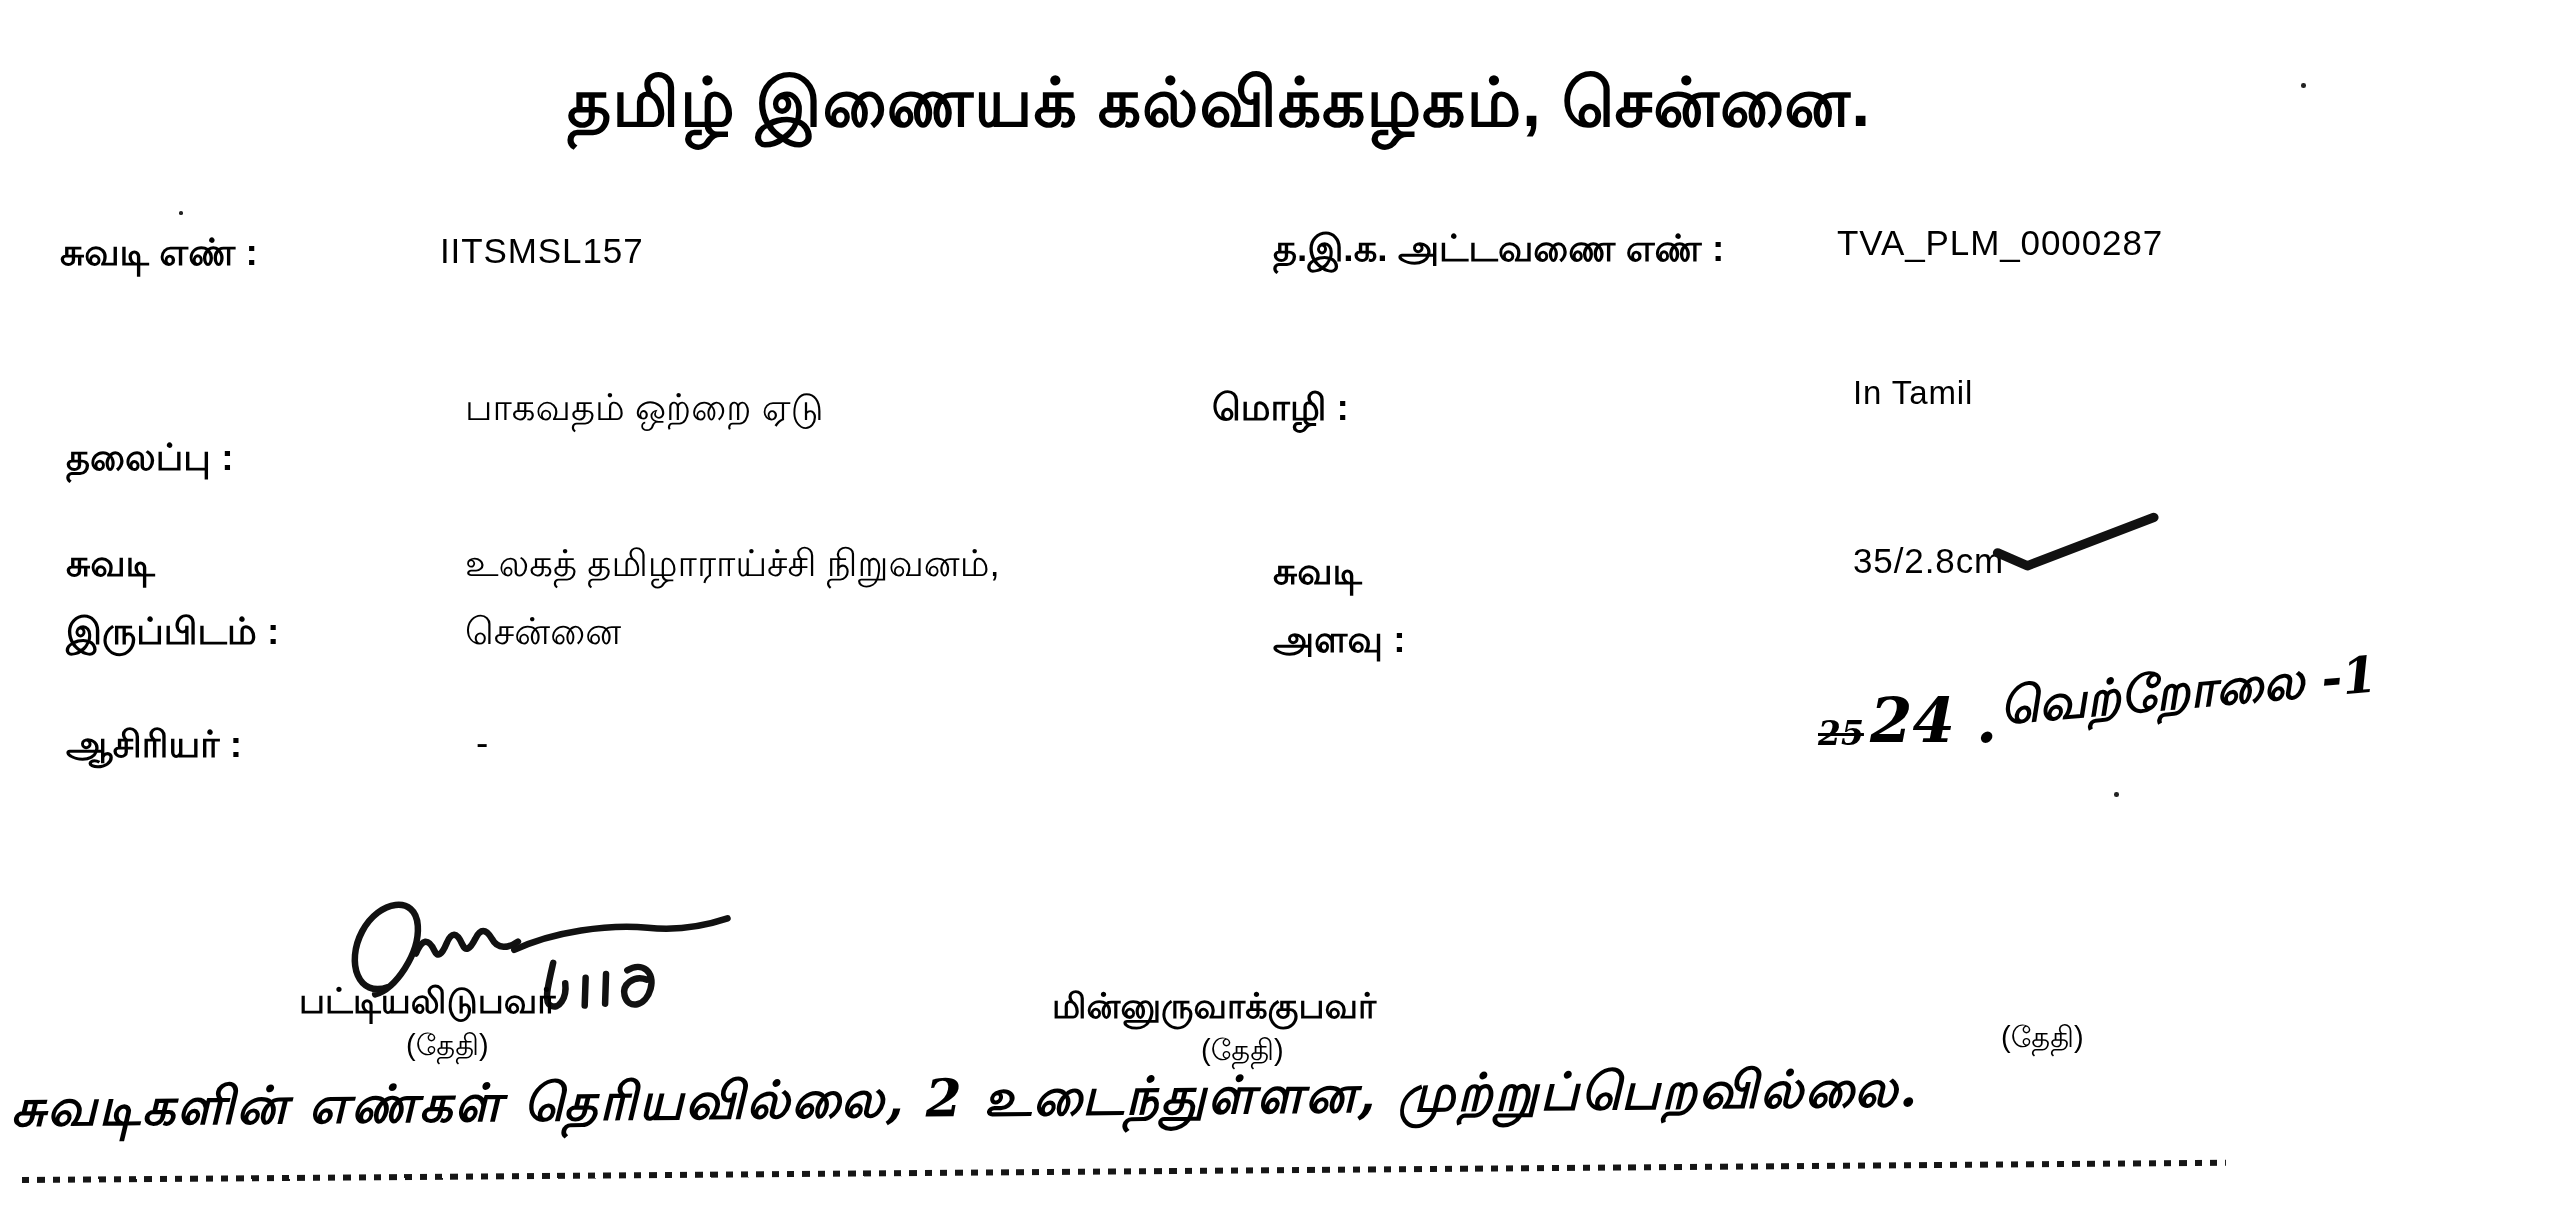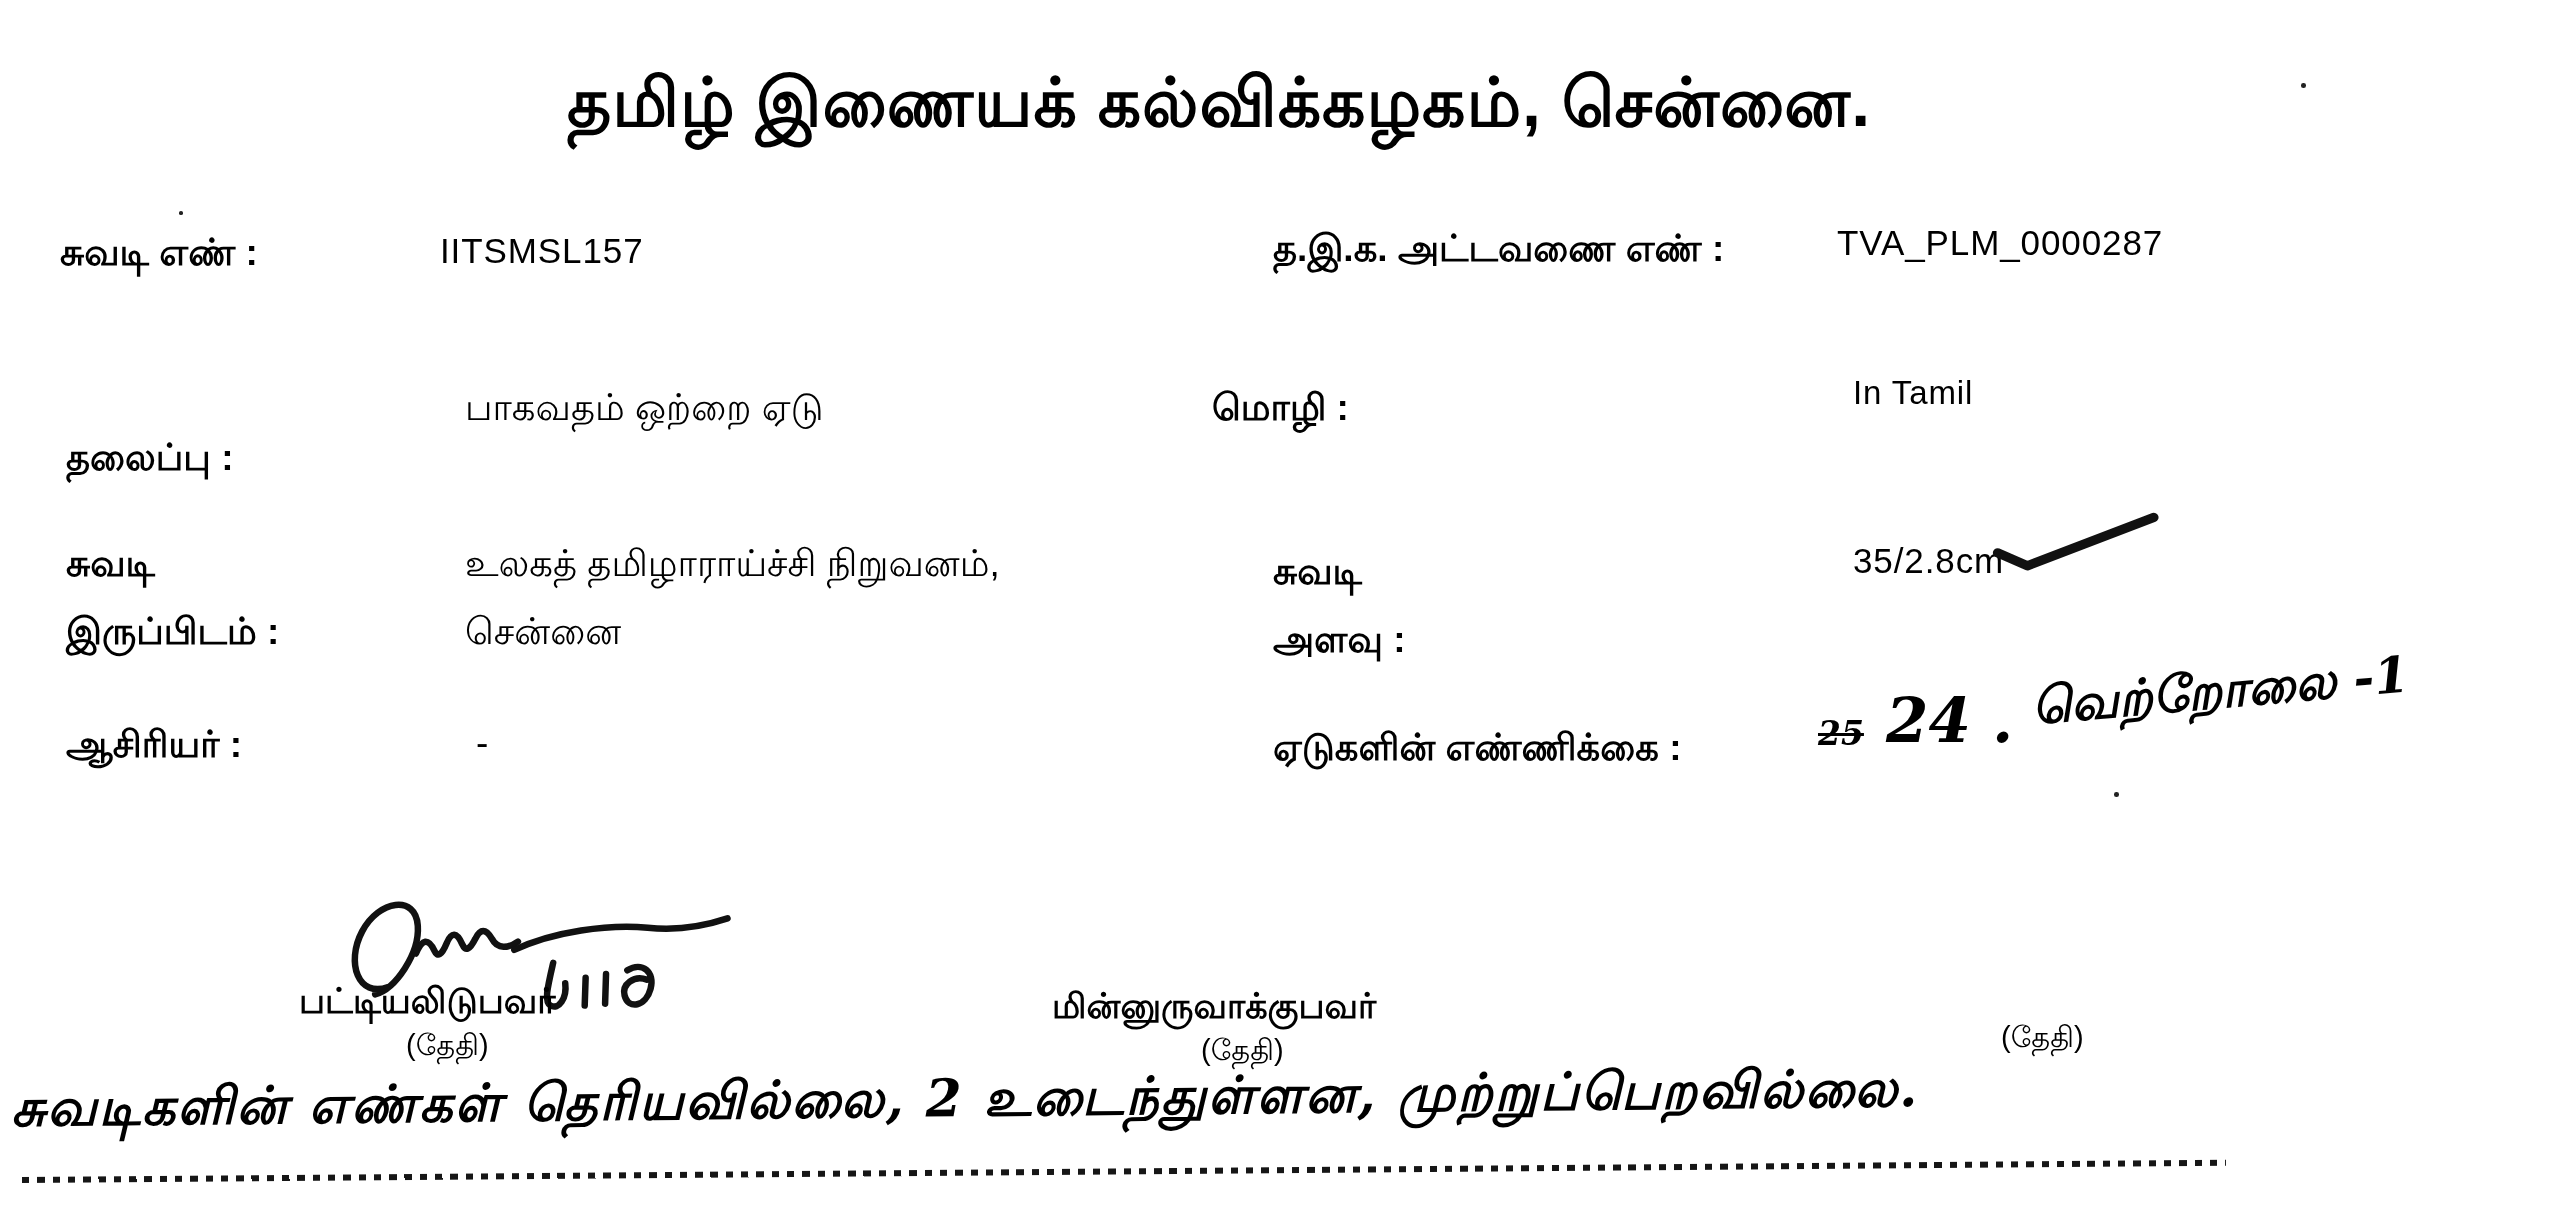--- a/index.html
+++ b/index.html
@@ -9,21 +9,21 @@
   .doc-title{font-size:68px;font-weight:bold;letter-spacing:0.9px;white-space:nowrap;}
   .lbl{font-size:37px;font-weight:600;white-space:nowrap;}
   .lbl2{font-size:37px;font-weight:600;line-height:1.85;white-space:nowrap;}
   .val{font-size:37px;font-weight:400;white-space:nowrap;}
   .val2{font-size:37px;font-weight:400;line-height:1.85;white-space:nowrap;}
   .val-latin{font-size:35px;font-weight:400;white-space:nowrap;letter-spacing:0.9px;}
   .sig-role{font-size:35px;font-weight:700;white-space:nowrap;}
   .sig-date{font-size:29px;font-weight:400;white-space:nowrap;}
   .hand{font-family:"DejaVu Serif",serif;font-style:italic;font-weight:bold;white-space:nowrap;}
   .hand-note{font-size:52px;letter-spacing:1.9px;transform:rotate(-0.6deg);transform-origin:left center;}
-  .leaf-hand{display:flex;align-items:flex-start;gap:22px;}
+  .leaf-hand{display:flex;align-items:flex-start;gap:6px;}
   .struck{font-size:33px;text-decoration:line-through;margin-top:24px;}
   .big-num{font-size:61px;line-height:1;}
   .leaf-note{font-size:50px;transform:rotate(-5deg);transform-origin:left bottom;margin-top:-13px;}
   .dashes{height:5.6px;background:repeating-linear-gradient(90deg,#161616 0 7.4px,transparent 7.4px 15.3px);transform:rotate(-0.45deg);transform-origin:left center;}
   .speck{background:#222;border-radius:50%;}
   svg{display:block;}
 </style>
 </head>
 <body>
 
@@ -58,21 +58,20 @@
   </div>
   <div class="abs val-latin" style="left:1853px;top:541px;">35/2.8cm</div>
 
   <svg class="abs" style="left:1990px;top:510px;" width="177" height="67" viewBox="0 0 190 72">
     <path d="M8 46 L40 60 L176 8" fill="none" stroke="#111" stroke-width="10" stroke-linecap="round" stroke-linejoin="round"></path>
   </svg>
 
   <div class="abs lbl" style="left:66px;top:724px;">ஆசிரியர் :</div>
   <div class="abs val" style="left:476px;top:722px;">-</div>
 
-  <div class="abs lbl" style="left:1273px;top:727px;">ஏடுகளின் எண்ணிக்கை :</div>
   <div class="abs leaf-hand" style="left:1818px;top:690px;">
     <span class="hand struck">25</span>
     <span class="hand big-num">24 .</span>
     <span class="hand leaf-note">வெற்றோலை -1</span>
   </div>
   <div class="abs speck" style="left:2114px;top:792px;width:4.6px;height:4.6px;"></div>
 
   <svg class="abs" style="left:321px;top:885px;" width="418" height="153" viewBox="0 0 450 165">
     <g fill="none" stroke="#111" stroke-width="7" stroke-linecap="round" stroke-linejoin="round">
       <path d="M72 110 C40 122 26 84 44 50 C62 16 102 10 104 44 C106 74 80 112 58 118"></path>

